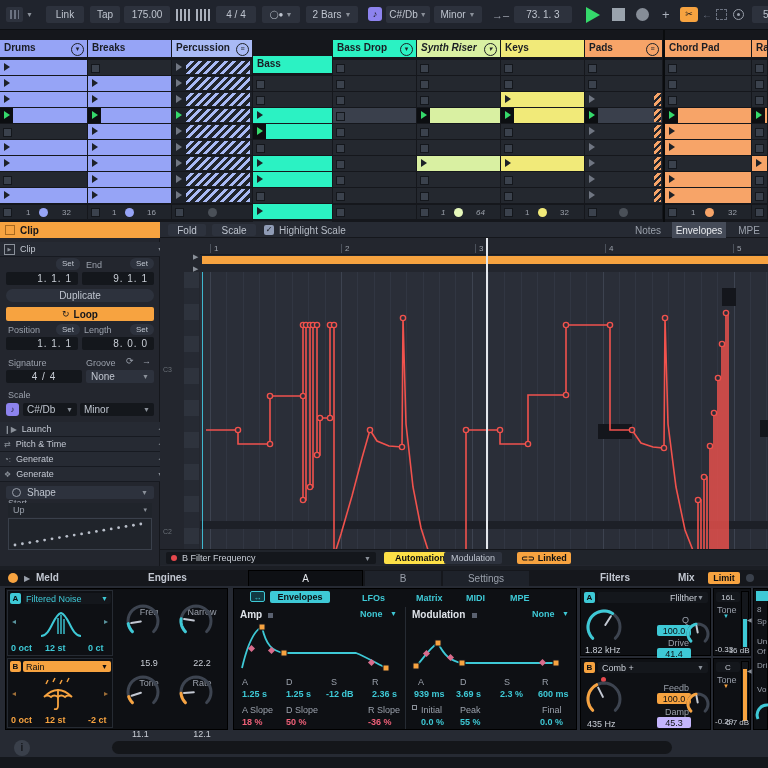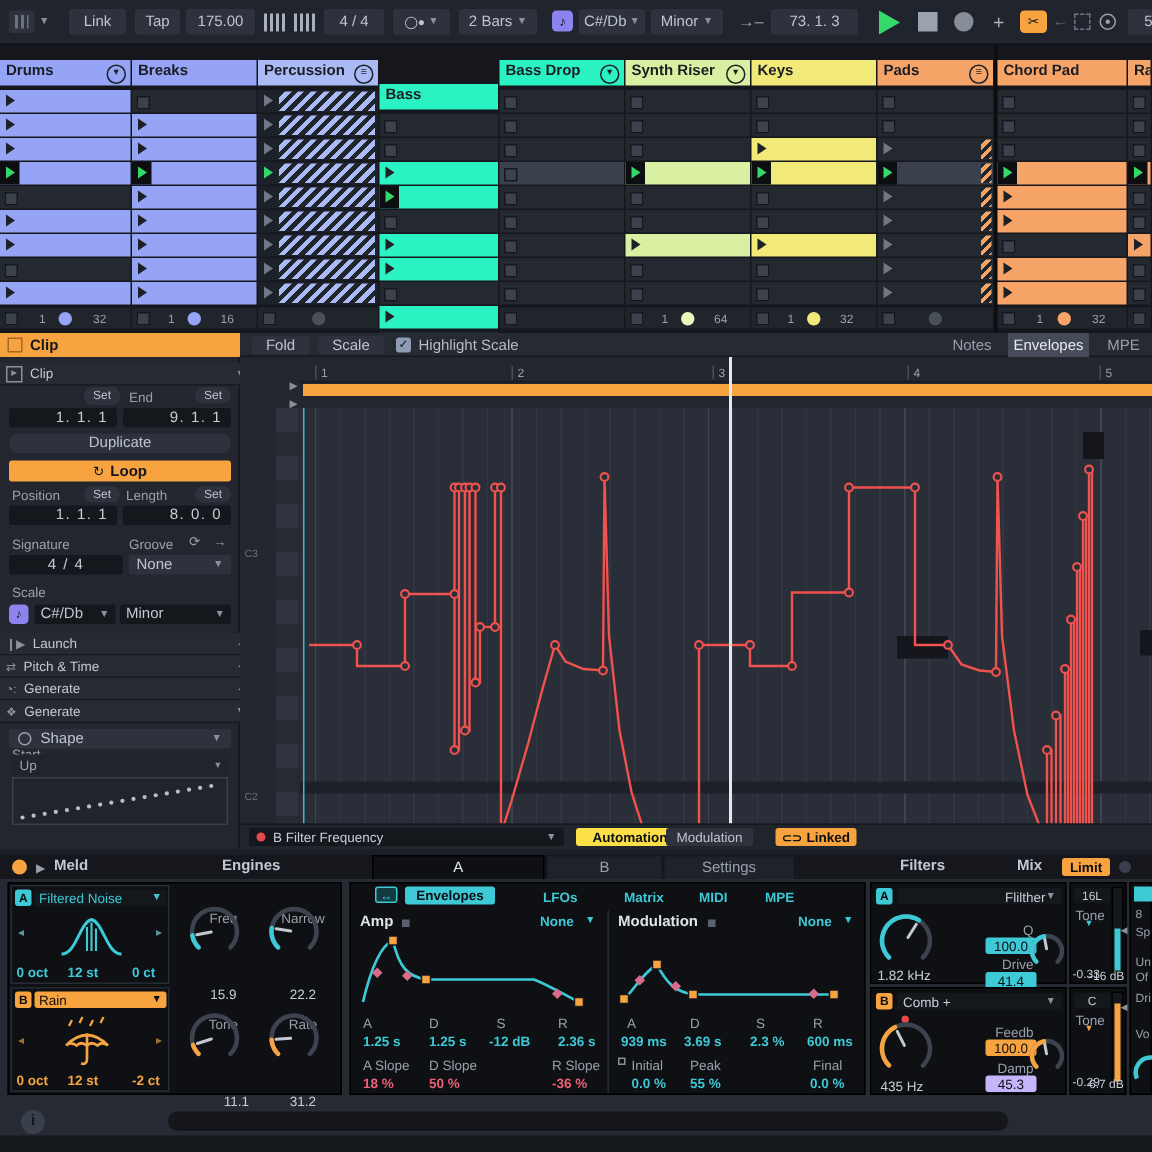--- a/index.html
+++ b/index.html
@@ -261,21 +261,21 @@
       <div class="cell" style="top: 142px;">
         <div class="sq"></div>
       </div>
       <div class="cell" style="top: 158px;">
         <div class="sq"></div>
       </div>
       <div class="foot" style="left: 0px; right: 0px; top: 175px;">
         <div class="sq" style="top: 3px;"></div>
       </div>
     </div>
-    <div class="a" style="left: 417px; top: 0px; width: 83px; height: 192px;">
+    <div class="a" style="left: 417px; top: 0px; width: 83px; height: 192px; font-style: italic;">
       <div class="thead" style="left: 0px; right: 0px; background: rgb(217, 240, 162);">Synth Riser<span class="hic">▾</span></div>
       <div class="cell" style="top: 30px;">
         <div class="sq"></div>
       </div>
       <div class="cell" style="top: 46px;">
         <div class="sq"></div>
       </div>
       <div class="cell" style="top: 62px;">
         <div class="sq"></div>
       </div>
@@ -701,22 +701,22 @@
       <span class="a orn" style="left:37px;top:56px;font-size:9px;font-weight:700">12 st</span>
       <span class="a orn" style="left:80px;top:56px;font-size:9px;font-weight:700">-2 ct</span>
     </div>
 
     <span class="a lbl" style="left:128px;top:18px;width:30px;text-align:center">Freq</span>
     <span class="a lbl" style="left:178px;top:18px;width:36px;text-align:center">Narrow</span>
     <span class="a" style="left:126px;top:69px;width:34px;text-align:center;color:#c9ced6;font-size:9px">15.9</span>
     <span class="a" style="left:179px;top:69px;width:34px;text-align:center;color:#c9ced6;font-size:9px">22.2</span>
     <span class="a lbl" style="left:128px;top:89px;width:30px;text-align:center">Tone</span>
     <span class="a lbl" style="left:178px;top:89px;width:36px;text-align:center">Rate</span>
-    <span class="a" style="left:126px;top:140px;width:34px;text-align:right;color:#c9ced6;font-size:9px">11.1</span>
-    <span class="a" style="left:179px;top:140px;width:34px;text-align:center;color:#c9ced6;font-size:9px">31.2</span>
+    <span class="a" style="left:126px;top:140px;width:34px;text-align:left;color:#c9ced6;font-size:9px">11.1</span>
+    <span class="a" style="left:179px;top:140px;width:34px;text-align:center;color:#c9ced6;font-size:9px">12.1</span>
   </div>
 
   <div class="a panel" style="left:233px;top:18px;width:344px;height:142px">
     <div class="a" style="left:16px;top:2px;width:15px;height:11px;background:#123a42;border:1px solid #3ec9d6;border-radius:2px;color:#3ec9d6;font-size:8px;text-align:center;line-height:11px">↔</div>
     <div class="a pbox" style="left:36px;top:2px;width:60px;height:12px;background:#3ec9d6;font-size:9px">Envelopes</div>
     <span class="a cy" style="left:128px;top:4px;font-size:9px;font-weight:700">LFOs</span>
     <span class="a cy" style="left:182px;top:4px;font-size:9px;font-weight:700">Matrix</span>
     <span class="a cy" style="left:232px;top:4px;font-size:9px;font-weight:700">MIDI</span>
     <span class="a cy" style="left:276px;top:4px;font-size:9px;font-weight:700">MPE</span>
     <div class="a" style="left:171px;top:18px;width:1px;height:122px;background:#262b33"></div>

